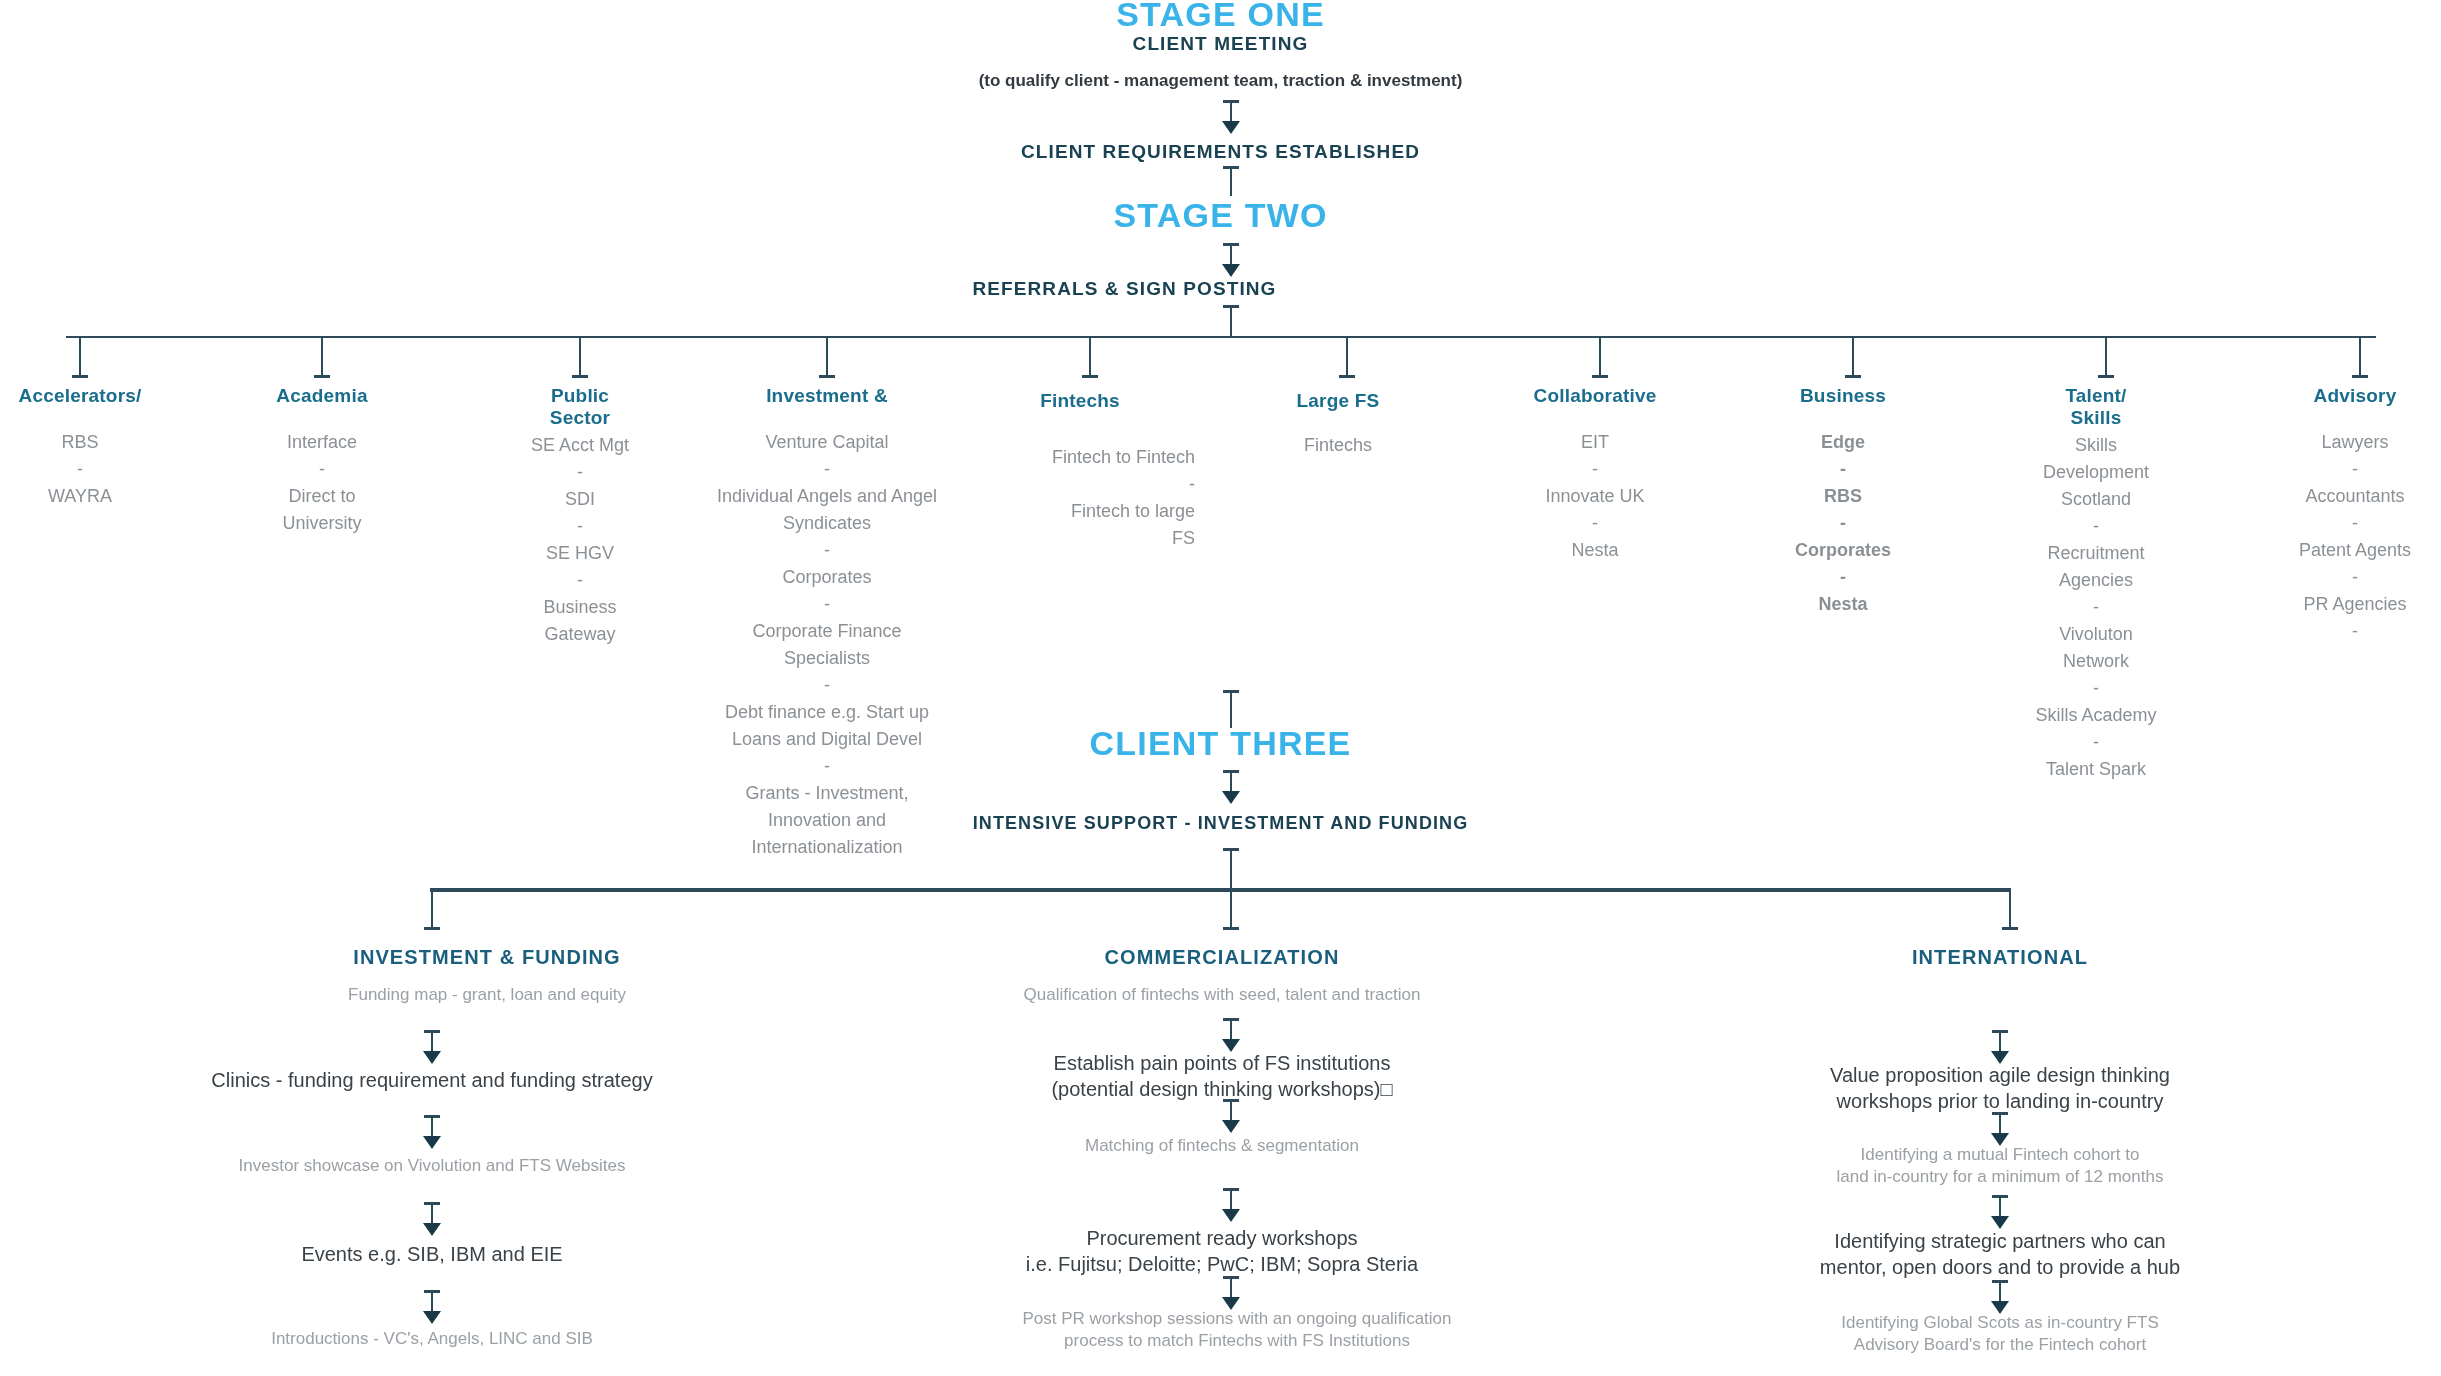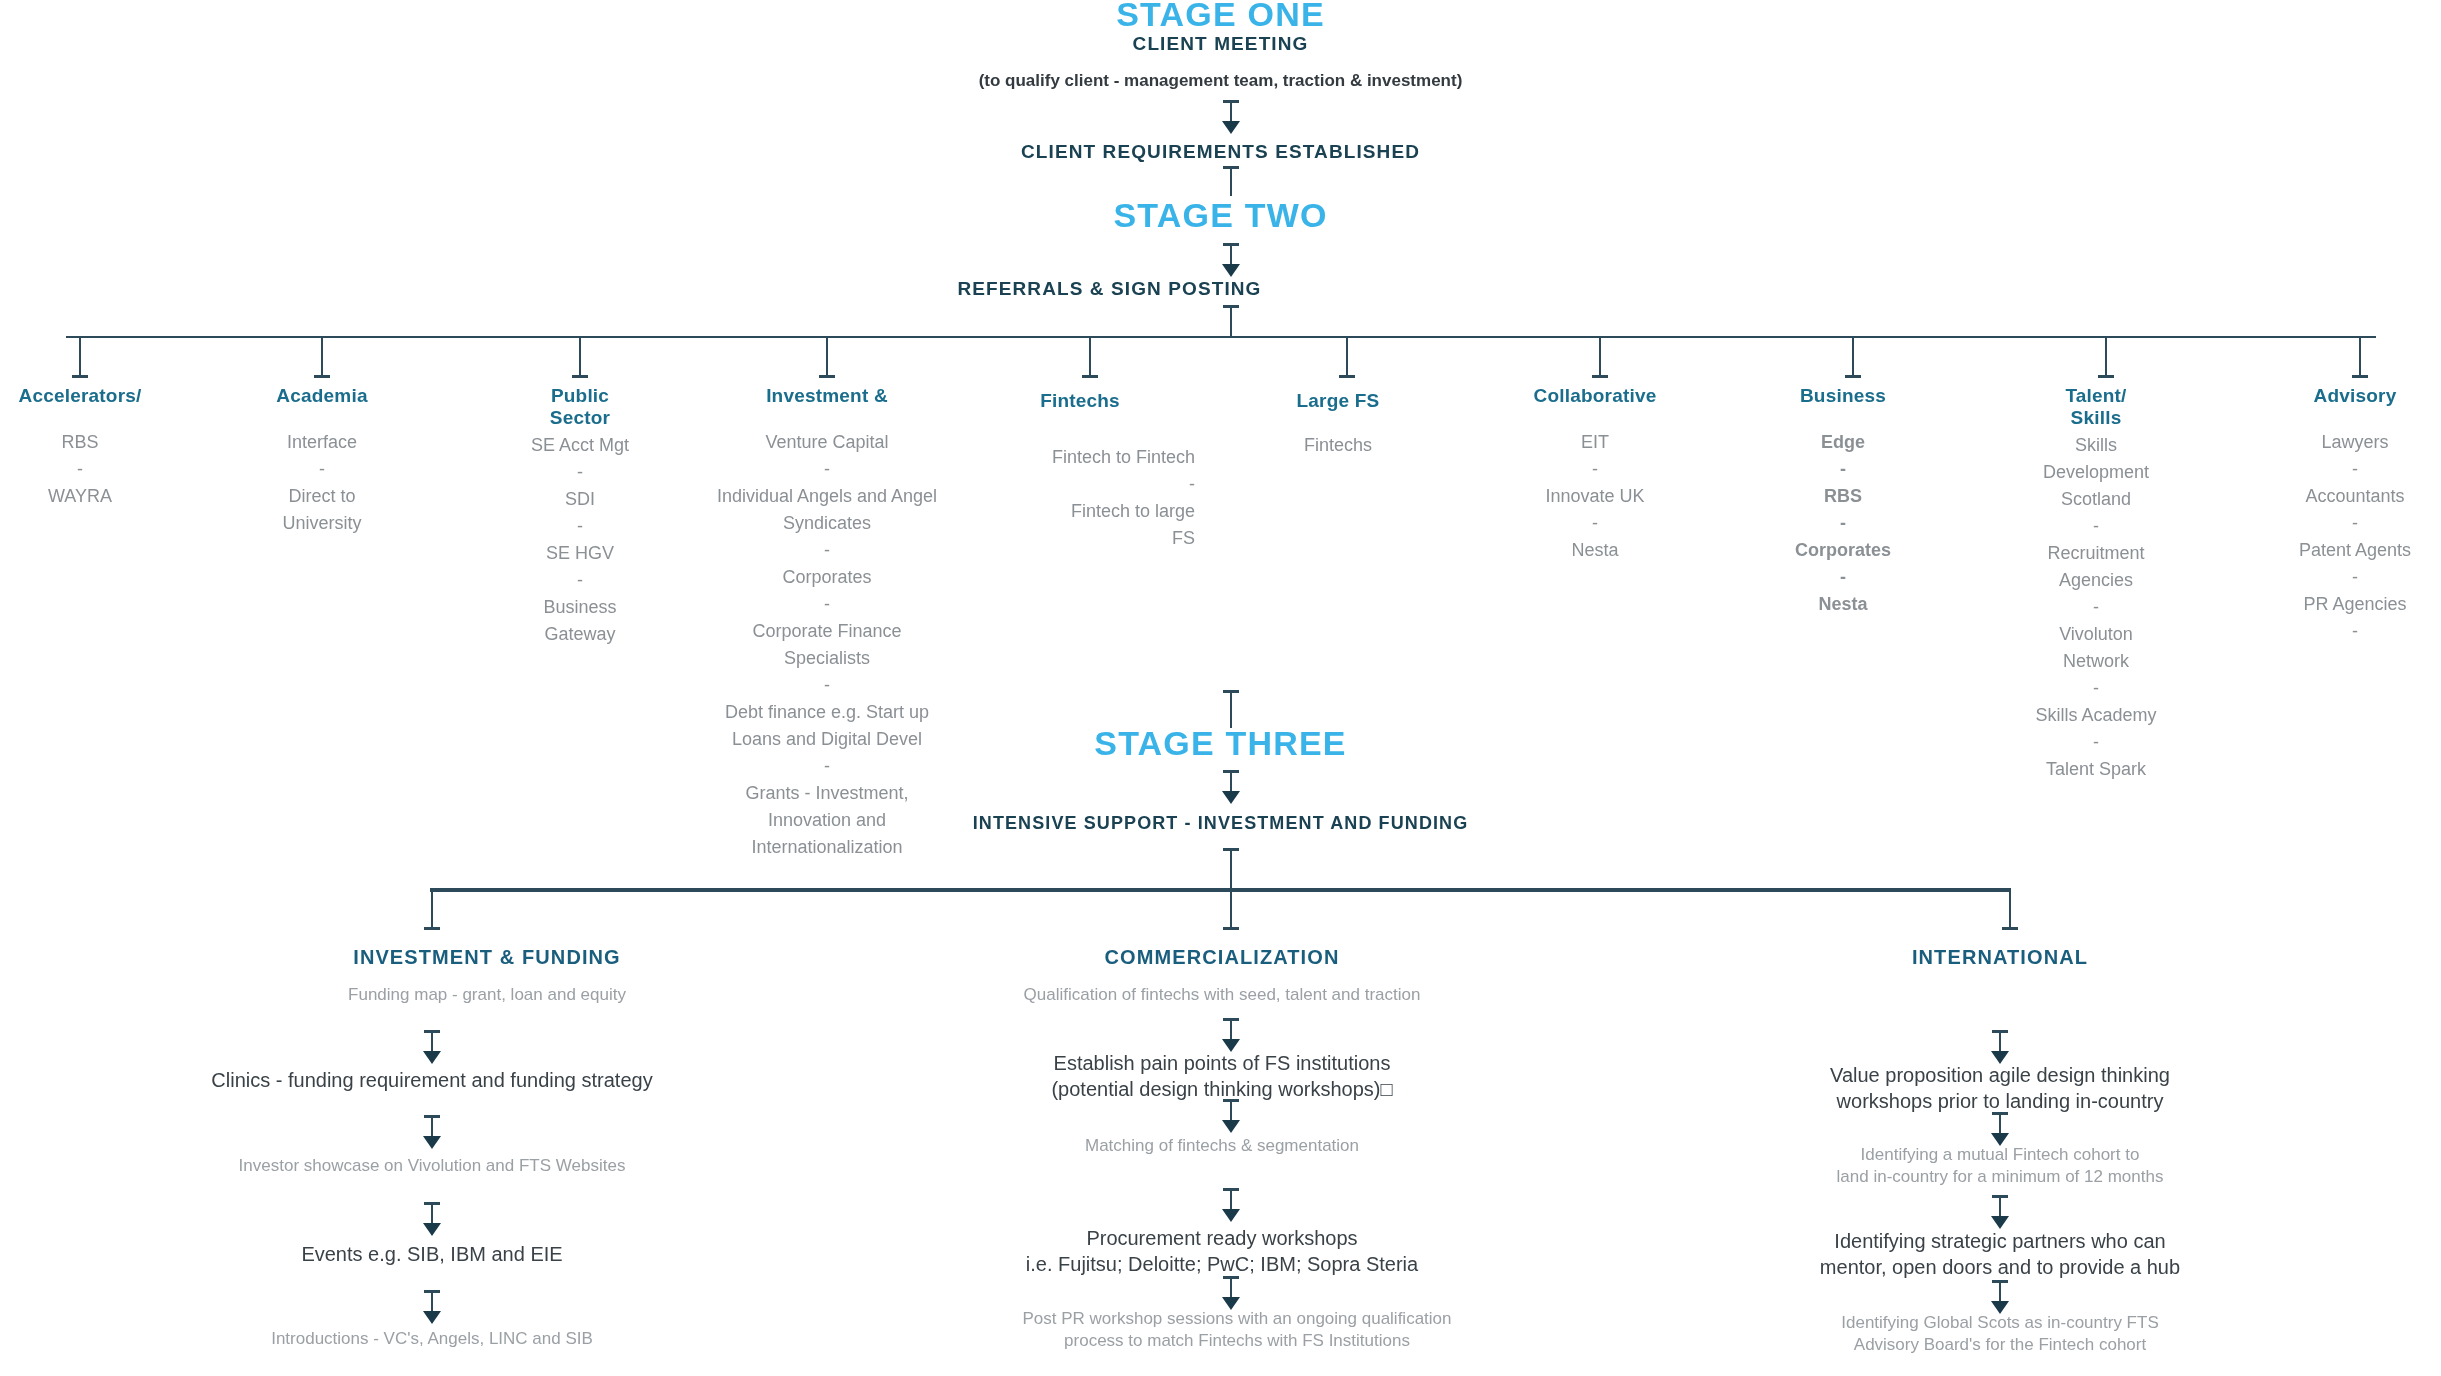--- a/index.html
+++ b/index.html
@@ -144,21 +144,21 @@
     </div>
 
     <div class="stage-title abs" style="left:0;top:198px;width:2441px;">STAGE TWO</div>
 
     <div class="arrow" style="left:1221px; top:243px; height:34px;">
       <div class="cap"></div>
       <div class="stem" style="height:22px;"></div>
       <div class="head" style="top:21px;"></div>
     </div>
 
-    <div class="step-bold abs" style="left:1px;top:277px;width:2217px;">REFERRALS &amp; SIGN POSTING</div>
+    <div class="step-bold abs" style="left:16px;top:277px;width:2217px;">REFERRALS &amp; SIGN POSTING</div>
 
     <div class="tee" style="left:1221px; top:305px; height:32px;">
       <div class="cap-a" style="top:0;"></div>
       <div class="stem" style="top:0;height:32px;"></div>
     </div>
 
     <div class="hline" style="left:66px; top:336px; width:2310px;"></div>
 
     <div class="tee" style="left:70px;top:336px;height:42px;">
       <div class="stem" style="top:0;height:42px;"></div>
@@ -312,21 +312,21 @@
 -</div>
     </div>
   </div>
 
   <div class="abs" style="left:0;top:0;width:2441px;">
     <div class="tee" style="left:1221px; top:690px; height:38px;">
       <div class="cap-a" style="top:0;"></div>
       <div class="stem" style="top:0;height:38px;"></div>
     </div>
 
-    <div class="stage-title abs" style="left:0;top:726px;width:2441px;">STAGE THREE</div>
+    <div class="stage-title abs" style="left:0;top:726px;width:2441px;">CLIENT THREE</div>
 
     <div class="arrow" style="left:1221px; top:770px; height:34px;">
       <div class="cap"></div>
       <div class="stem" style="height:22px;"></div>
       <div class="head" style="top:21px;"></div>
     </div>
 
     <div class="step-bold abs" style="left:0;top:812px;width:2441px;font-size:18px;">INTENSIVE SUPPORT - INVESTMENT AND FUNDING</div>
 
     <div class="tee" style="left:1221px; top:848px; height:42px;">

